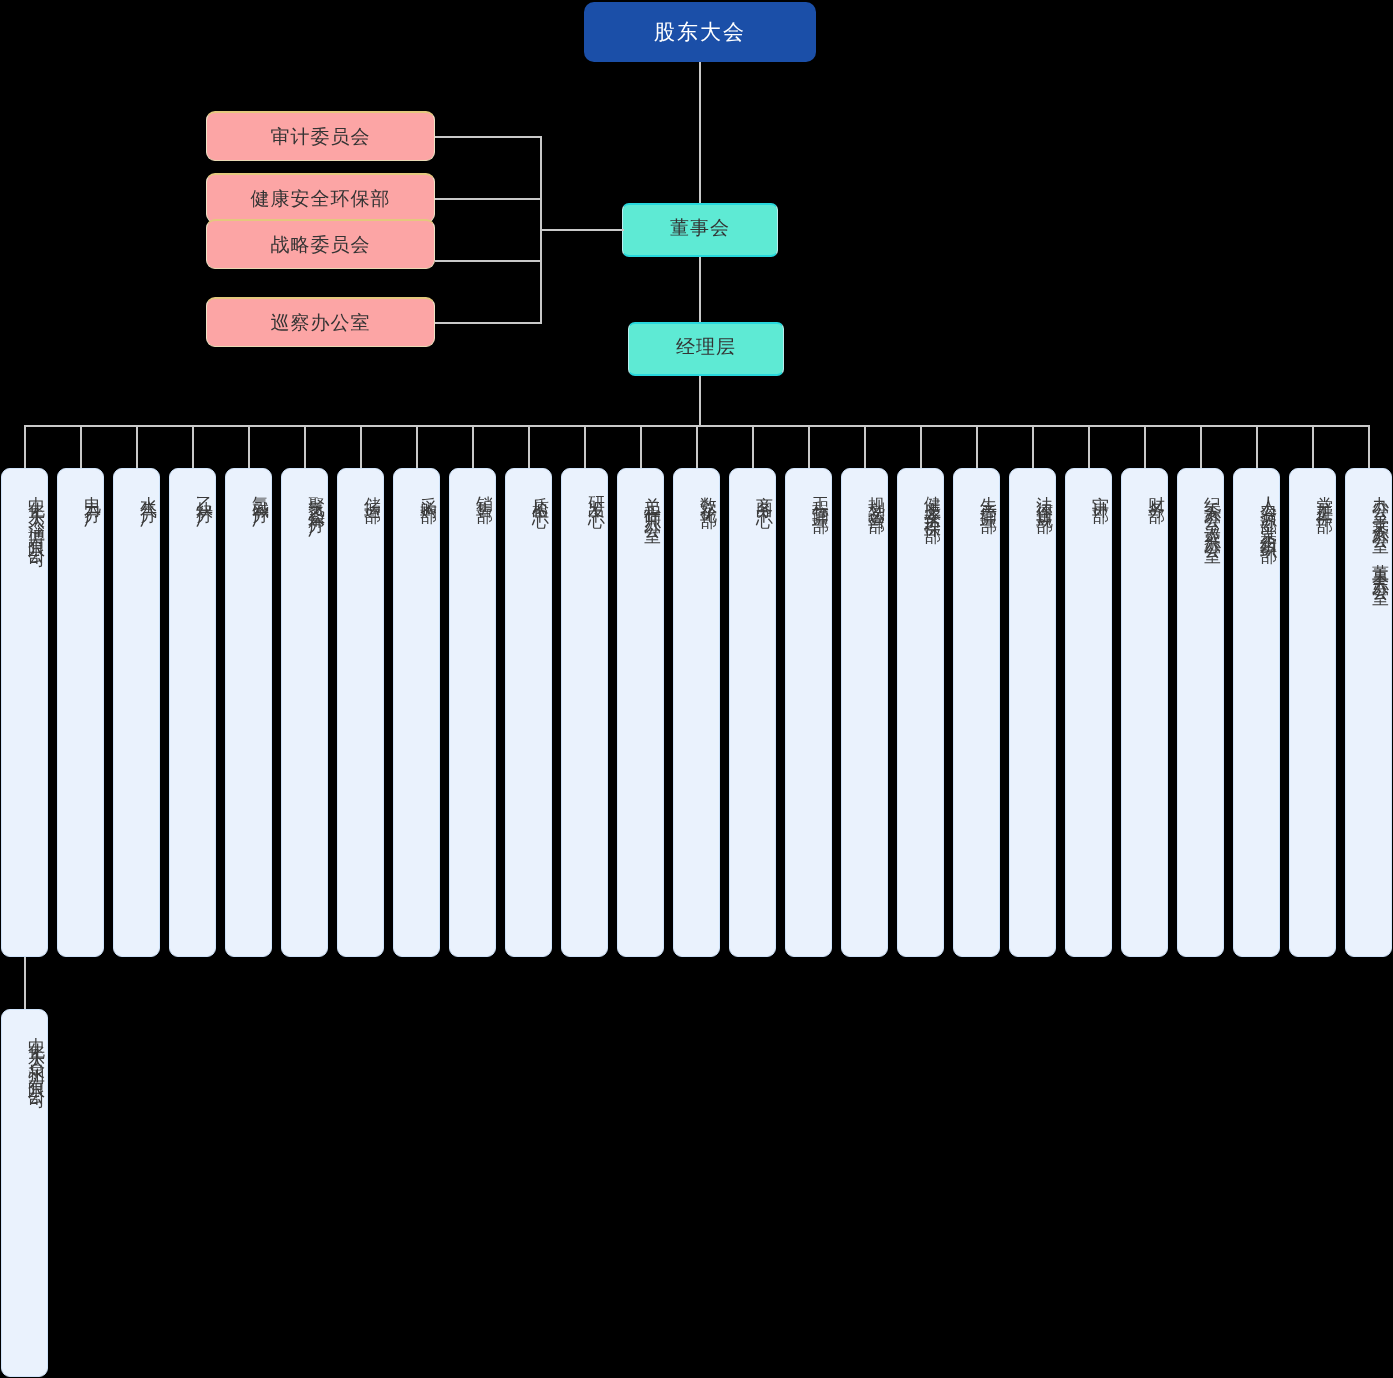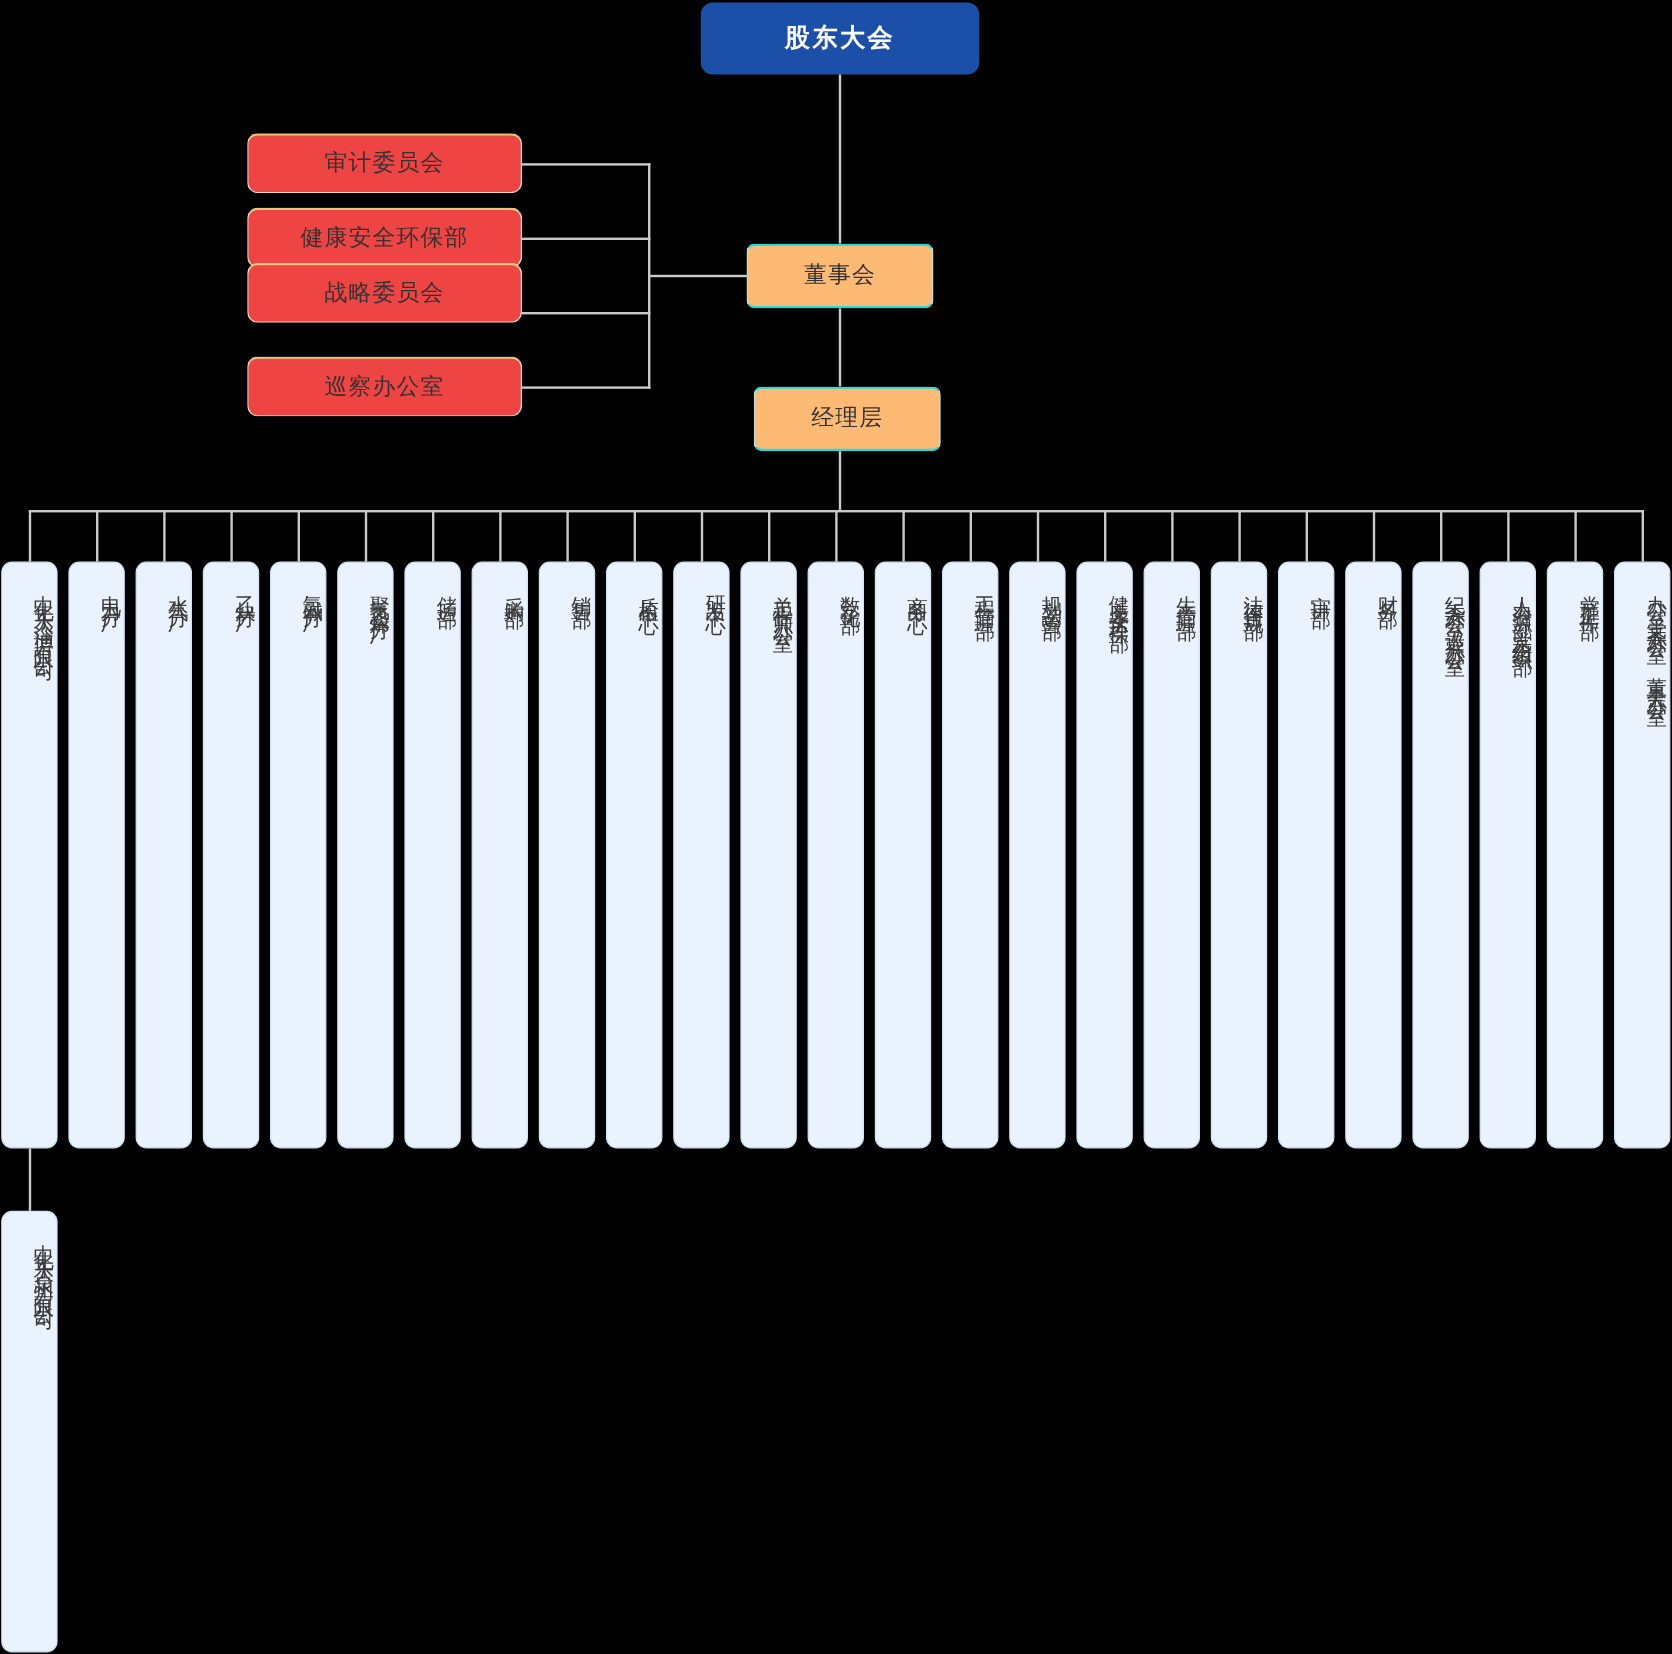--- a/index.html
+++ b/index.html
@@ -37,38 +37,39 @@
     font-size: 19px;
     color: #333333;
     letter-spacing: 1px;
     line-height: 1.35;
   }
 
   
   .node--root {
     background: #1b4fa8;
     color: #ffffff;
-    font-weight: bold;
+    font-weight: normal;
     font-size: 21px;
     border-radius: 10px;
     letter-spacing: 2px;
   }
 
   
   .node--cyan {
-    background: #fdba74;
+    background: #5eead4;
     border: 1px solid #b9eef0;
     border-top: 2px solid #27d8dd;
     border-bottom: 2px solid #27d8dd;
     border-radius: 7px;
+    font-family: Liberation Mono, monospace;
   }
 
   
   .node--cream {
-    background: #ef4444;
+    background: #fca5a5;
     border: 1px solid #efe3c6;
     border-top: 2px solid #e4c87e;
     border-bottom: 1px solid #e8d9b4;
     border-radius: 9px;
   }
 
   
   .node--dept {
     background: #eaf2fd;
     border: 1px solid #cfe3fa;

